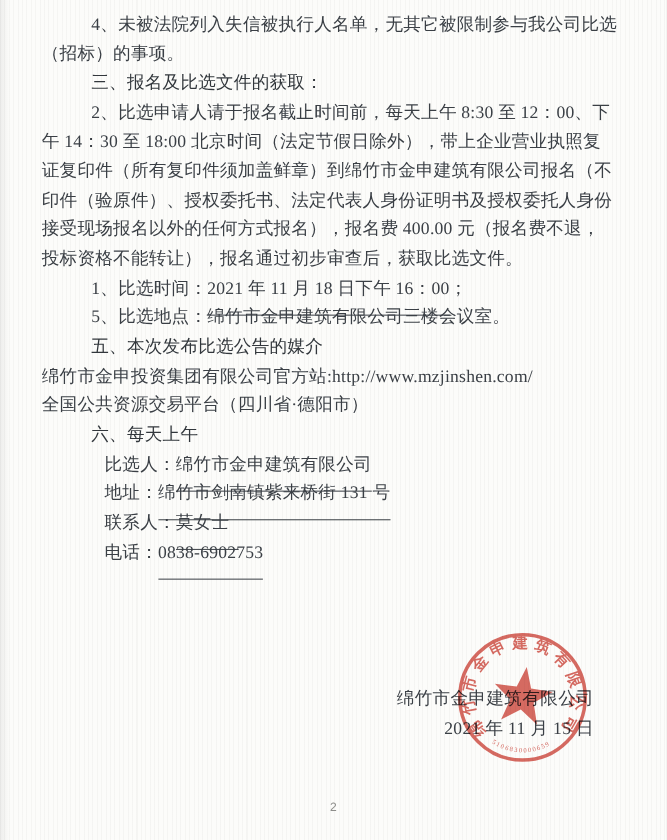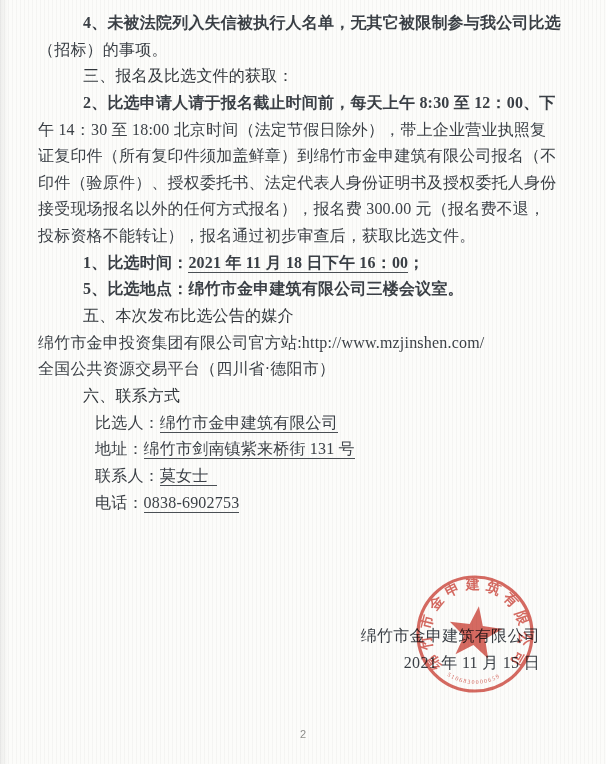--- a/index.html
+++ b/index.html
@@ -17,26 +17,26 @@
       #fcfcfa;
   }
   .doc {
     position:absolute; left:38px; top:10px; width:545px;
   }
   .line {
     height:26.65px; line-height:26.65px;
     font-size:16px; letter-spacing:0.2px;
     white-space:nowrap;
   }
-  .line.ind1 { padding-left:45px;font-weight:bold; }
+  .line.ind1 { padding-left:45px; }
   .line.ind2 { padding-left:57px; }
   .line.bold { font-weight:normal; color:#32373c; }
   .u {
     border-bottom:1px solid #4a4f54;
-    padding-bottom:1px;
+    padding-bottom:15px;
   }
   .signature {
     position:absolute; top:622px; right:66px;
     text-align:right; font-size:16px; line-height:27px;
     letter-spacing:0.3px;
   }
   .pageno {
     position:absolute; left:0; right:0; bottom:24px;
     text-align:center; font-size:11px; color:#8d8d8a;
     font-family:"Liberation Sans","DejaVu Sans",sans-serif;
@@ -57,28 +57,28 @@
 <div class="page">
 
   <div class="doc">
       <div class="line ind1"><span>4、未被法院列入失信被执行人名单，无其它被限制参与我公司比选</span></div>
       <div class="line"><span>（招标）的事项。</span></div>
       <div class="line ind1 bold"><span>三、报名及比选文件的获取：</span></div>
       <div class="line ind1"><span>2、比选申请人请于报名截止时间前，每天上午 8:30 至 12：00、下</span></div>
       <div class="line"><span>午 14：30 至 18:00 北京时间（法定节假日除外），带上企业营业执照复</span></div>
       <div class="line"><span>证复印件（所有复印件须加盖鲜章）到绵竹市金申建筑有限公司报名（不</span></div>
       <div class="line"><span>印件（验原件）、授权委托书、法定代表人身份证明书及授权委托人身份</span></div>
-      <div class="line"><span>接受现场报名以外的任何方式报名），报名费 300.00 元（报名费不退，</span></div>
+      <div class="line"><span>接受现场报名以外的任何方式报名），报名费 400.00 元（报名费不退，</span></div>
       <div class="line"><span>投标资格不能转让），报名通过初步审查后，获取比选文件。</span></div>
       <div class="line ind1"><span>1、比选时间：</span><span class="u">2021 年 11 月 18 日下午 16：00</span><span>；</span></div>
       <div class="line ind1"><span>5、比选地点：绵竹市金申建筑有限公司三楼会议室。</span></div>
       <div class="line ind1 bold"><span>五、本次发布比选公告的媒介</span></div>
       <div class="line"><span>绵竹市金申投资集团有限公司官方站:http://www.mzjinshen.com/</span></div>
       <div class="line"><span>全国公共资源交易平台（四川省·德阳市）</span></div>
-      <div class="line ind1 bold"><span>六、联系方式</span></div>
+      <div class="line ind1 bold"><span>六、每天上午</span></div>
       <div class="line ind2"><span>比选人：</span><span class="u">绵竹市金申建筑有限公司</span></div>
       <div class="line ind2"><span>地址：</span><span class="u">绵竹市剑南镇紫来桥街 131 号</span></div>
       <div class="line ind2"><span>联系人：</span><span class="u">莫女士&nbsp;&nbsp;</span></div>
       <div class="line ind2"><span>电话：</span><span class="u">0838-6902753</span></div>
     </div>
 
   <div class="signature">
     <div>绵竹市金申建筑有限公司</div>
     <div>2021 年 11 月 15 日</div>
   </div>

